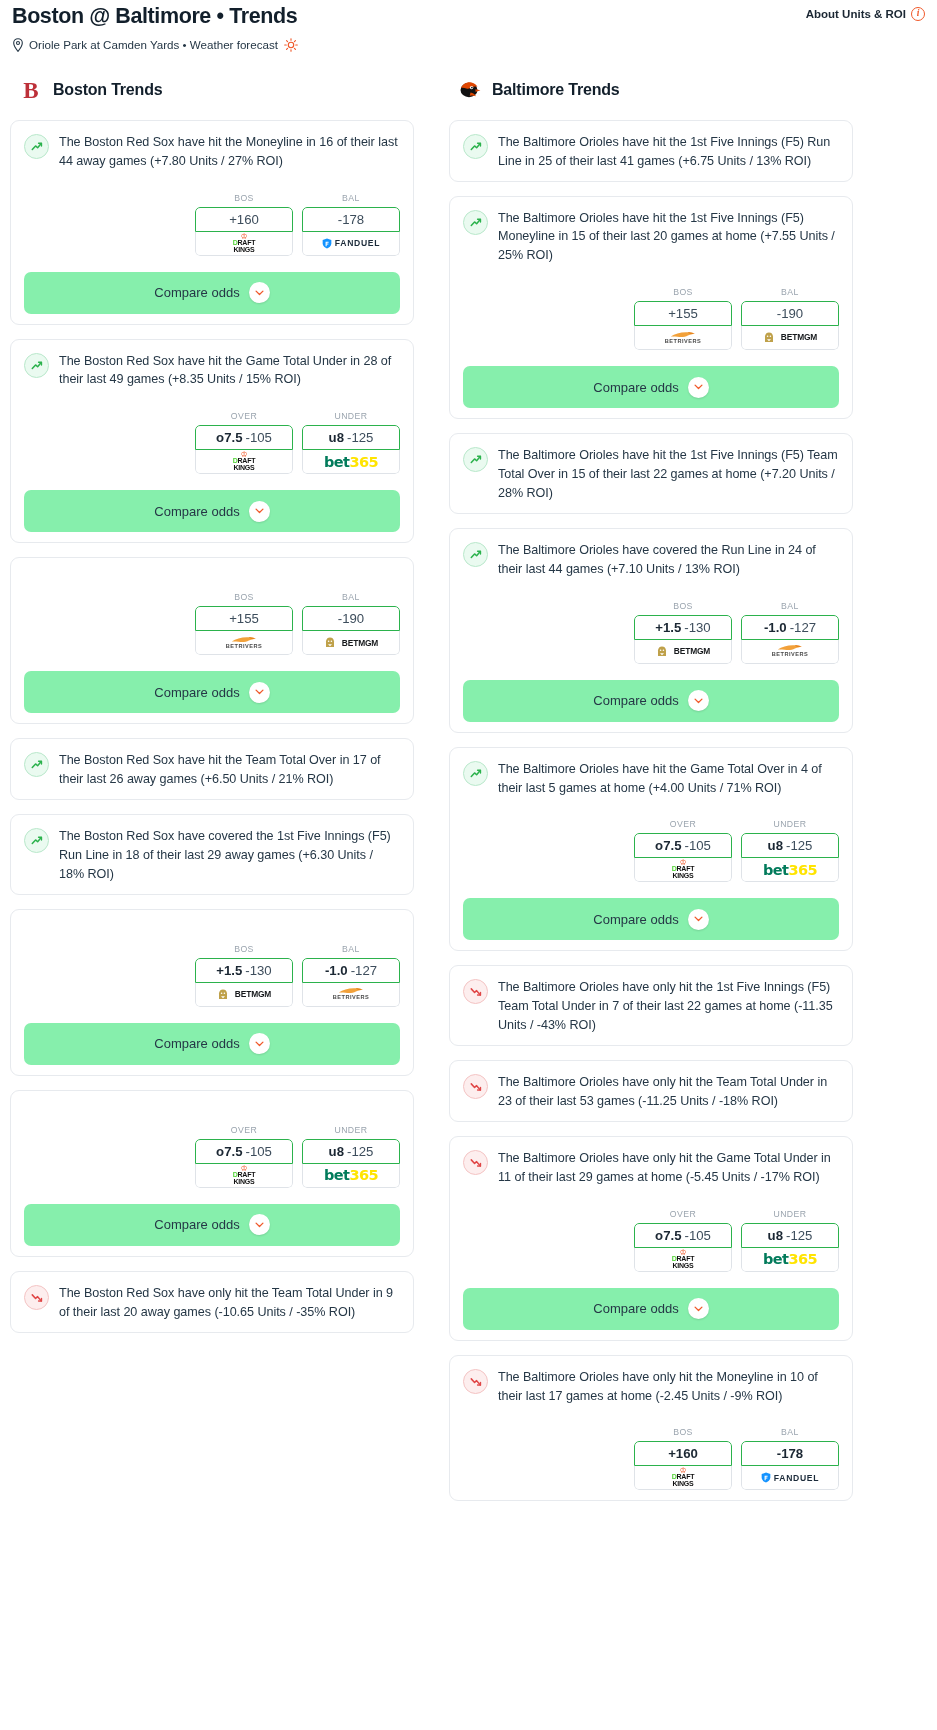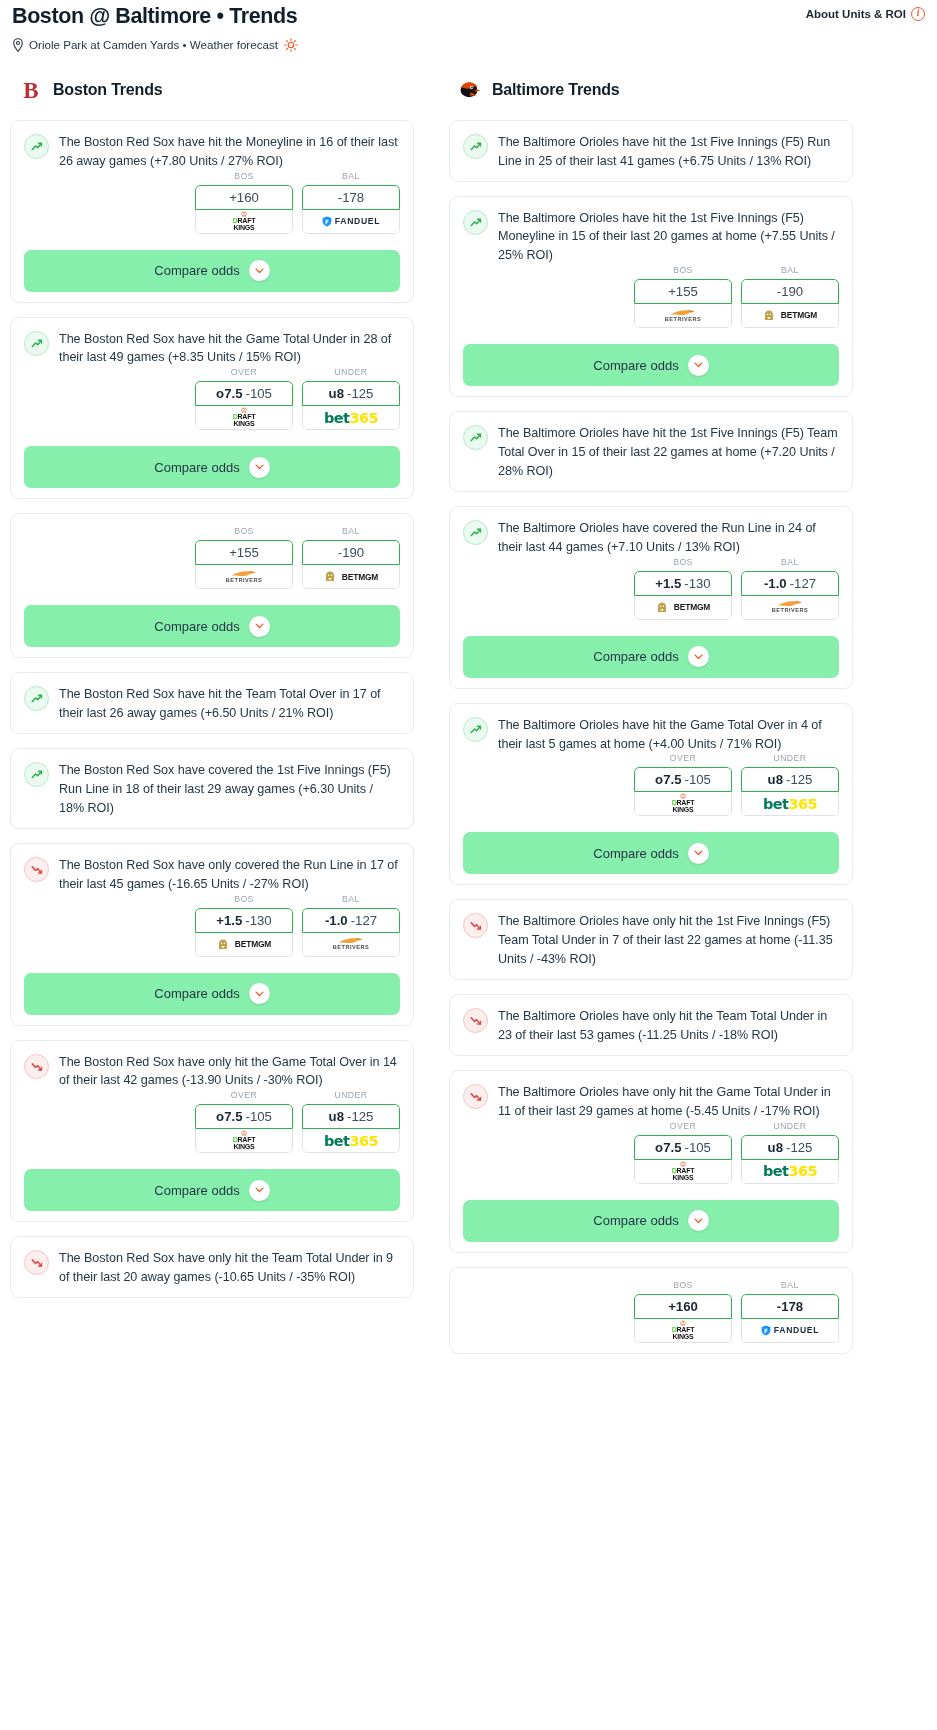--- a/index.html
+++ b/index.html
@@ -71,21 +71,21 @@
     display: flex; align-items: center; justify-content: center;
   }
   .trend-badge.up { background: #eafaf0; border: 1px solid #b9e8cb; }
   .trend-badge.down { background: #fdeeee; border: 1px solid #f4c4c4; }
   .trend-text {
     font-size: 12.6px; line-height: 1.5; color: #253746;
     letter-spacing: -0.05px;
   }
 
   
-  .odds-wrap { display: flex; justify-content: flex-end; gap: 9px; }
+  .odds-wrap { display: flex; justify-content: flex-end; gap: 9px; margin-top: 22px; }
   .odds-col { width: 98px; }
   .odds-label {
     text-align: center; font-size: 8.7px; color: #9aa4ae;
     letter-spacing: 0.45px; margin-bottom: 4px; font-weight: normal;
   }
   .odds-box { border-radius: 5px; overflow: hidden; }
   .odds-price {
     border: 1px solid #2bb24c; border-radius: 5px 5px 0 0;
     height: 25px; display: flex; align-items: center; justify-content: center;
     font-size: 13.2px; color: #253746; background: #fff; gap: 3px;
@@ -177,21 +177,21 @@
         <span class="col-head-title">Boston Trends</span>
       </div>
       <div class="card">
         <div class="trend-row">
          <span class="trend-badge up">
             <svg viewBox="0 0 18 16" width="17" height="15">
     <path d="M4.5 11.2 L8 7.4 L10.2 9.3 L14 4.8" fill="none" stroke="#2bb24c" stroke-width="1.6" stroke-linecap="round" stroke-linejoin="round"></path>
     <path d="M11.2 4.6 L14.3 4.5 L14.3 7.5" fill="none" stroke="#2bb24c" stroke-width="1.5" stroke-linecap="round" stroke-linejoin="round"></path>
   </svg>
           </span>
-         <span class="trend-text">The Boston Red Sox have hit the Moneyline in 16 of their last 26 away games (+7.80 Units / 27% ROI)</span>
+         <span class="trend-text">The Boston Red Sox have hit the Moneyline in 16 of their last 44 away games (+7.80 Units / 27% ROI)</span>
        </div>
         <div class="odds-wrap">
           <div class="odds-col">
              <div class="odds-label">BOS</div>
              <div class="odds-box">
                <div class="odds-price">
                 <span class="pr">+160</span>
               </div>
                <div class="odds-book">
                 <span class="bk bk-dk">
@@ -345,29 +345,20 @@
          <span class="trend-badge up">
             <svg viewBox="0 0 18 16" width="17" height="15">
     <path d="M4.5 11.2 L8 7.4 L10.2 9.3 L14 4.8" fill="none" stroke="#2bb24c" stroke-width="1.6" stroke-linecap="round" stroke-linejoin="round"></path>
     <path d="M11.2 4.6 L14.3 4.5 L14.3 7.5" fill="none" stroke="#2bb24c" stroke-width="1.5" stroke-linecap="round" stroke-linejoin="round"></path>
   </svg>
           </span>
          <span class="trend-text">The Boston Red Sox have covered the 1st Five Innings (F5) Run Line in 18 of their last 29 away games (+6.30 Units / 18% ROI)</span>
        </div>
       </div>
       <div class="card">
-        <div class="trend-row">
-         <span class="trend-badge down">
-            <svg viewBox="0 0 18 16" width="17" height="15">
-    <path d="M4.5 5.2 L8 9.0 L10.2 7.1 L14 11.6" fill="none" stroke="#e04646" stroke-width="1.6" stroke-linecap="round" stroke-linejoin="round"></path>
-    <path d="M11.2 11.8 L14.3 11.9 L14.3 8.9" fill="none" stroke="#e04646" stroke-width="1.5" stroke-linecap="round" stroke-linejoin="round"></path>
-  </svg>
-          </span>
-         <span class="trend-text">The Boston Red Sox have only covered the Run Line in 17 of their last 45 games (-16.65 Units / -27% ROI)</span>
-       </div>
         <div class="odds-wrap">
           <div class="odds-col">
              <div class="odds-label">BOS</div>
              <div class="odds-box">
                <div class="odds-price">
                 <span class="pt">+1.5</span>
                 <span class="pr">-130</span>
               </div>
                <div class="odds-book">
                 <span class="bk bk-mgm">
@@ -404,29 +395,20 @@
         <div class="compare">
            <span class="compare-label">Compare odds</span>
            <span class="chev-circle">
             <svg class="chev" viewBox="0 0 10 7">
               <path d="M1 1.3 L5 5.2 L9 1.3" fill="none" stroke="#f0592a" stroke-width="1.5" stroke-linecap="round" stroke-linejoin="round"></path>
             </svg>
           </span>
          </div>
       </div>
       <div class="card">
-        <div class="trend-row">
-         <span class="trend-badge down">
-            <svg viewBox="0 0 18 16" width="17" height="15">
-    <path d="M4.5 5.2 L8 9.0 L10.2 7.1 L14 11.6" fill="none" stroke="#e04646" stroke-width="1.6" stroke-linecap="round" stroke-linejoin="round"></path>
-    <path d="M11.2 11.8 L14.3 11.9 L14.3 8.9" fill="none" stroke="#e04646" stroke-width="1.5" stroke-linecap="round" stroke-linejoin="round"></path>
-  </svg>
-          </span>
-         <span class="trend-text">The Boston Red Sox have only hit the Game Total Over in 14 of their last 42 games (-13.90 Units / -30% ROI)</span>
-       </div>
         <div class="odds-wrap">
           <div class="odds-col">
              <div class="odds-label">OVER</div>
              <div class="odds-box">
                <div class="odds-price">
                 <span class="pt">o7.5</span>
                 <span class="pr">-105</span>
               </div>
                <div class="odds-book">
                 <span class="bk bk-dk">
@@ -744,20 +726,29 @@
         <div class="compare">
            <span class="compare-label">Compare odds</span>
            <span class="chev-circle">
             <svg class="chev" viewBox="0 0 10 7">
               <path d="M1 1.3 L5 5.2 L9 1.3" fill="none" stroke="#f0592a" stroke-width="1.5" stroke-linecap="round" stroke-linejoin="round"></path>
             </svg>
           </span>
          </div>
       </div>
       <div class="card">
+        <div class="trend-row">
+         <span class="trend-badge down">
+            <svg viewBox="0 0 18 16" width="17" height="15">
+    <path d="M4.5 5.2 L8 9.0 L10.2 7.1 L14 11.6" fill="none" stroke="#e04646" stroke-width="1.6" stroke-linecap="round" stroke-linejoin="round"></path>
+    <path d="M11.2 11.8 L14.3 11.9 L14.3 8.9" fill="none" stroke="#e04646" stroke-width="1.5" stroke-linecap="round" stroke-linejoin="round"></path>
+  </svg>
+          </span>
+         <span class="trend-text">The Baltimore Orioles have only hit the Moneyline in 10 of their last 17 games at home (-2.45 Units / -9% ROI)</span>
+       </div>
         <div class="odds-wrap">
           <div class="odds-col">
              <div class="odds-label">BOS</div>
              <div class="odds-box">
                <div class="odds-price">
                 <span class="pt">+160</span>
               </div>
                <div class="odds-book">
                 <span class="bk bk-dk">
         <span class="dkcrown">♔</span>

